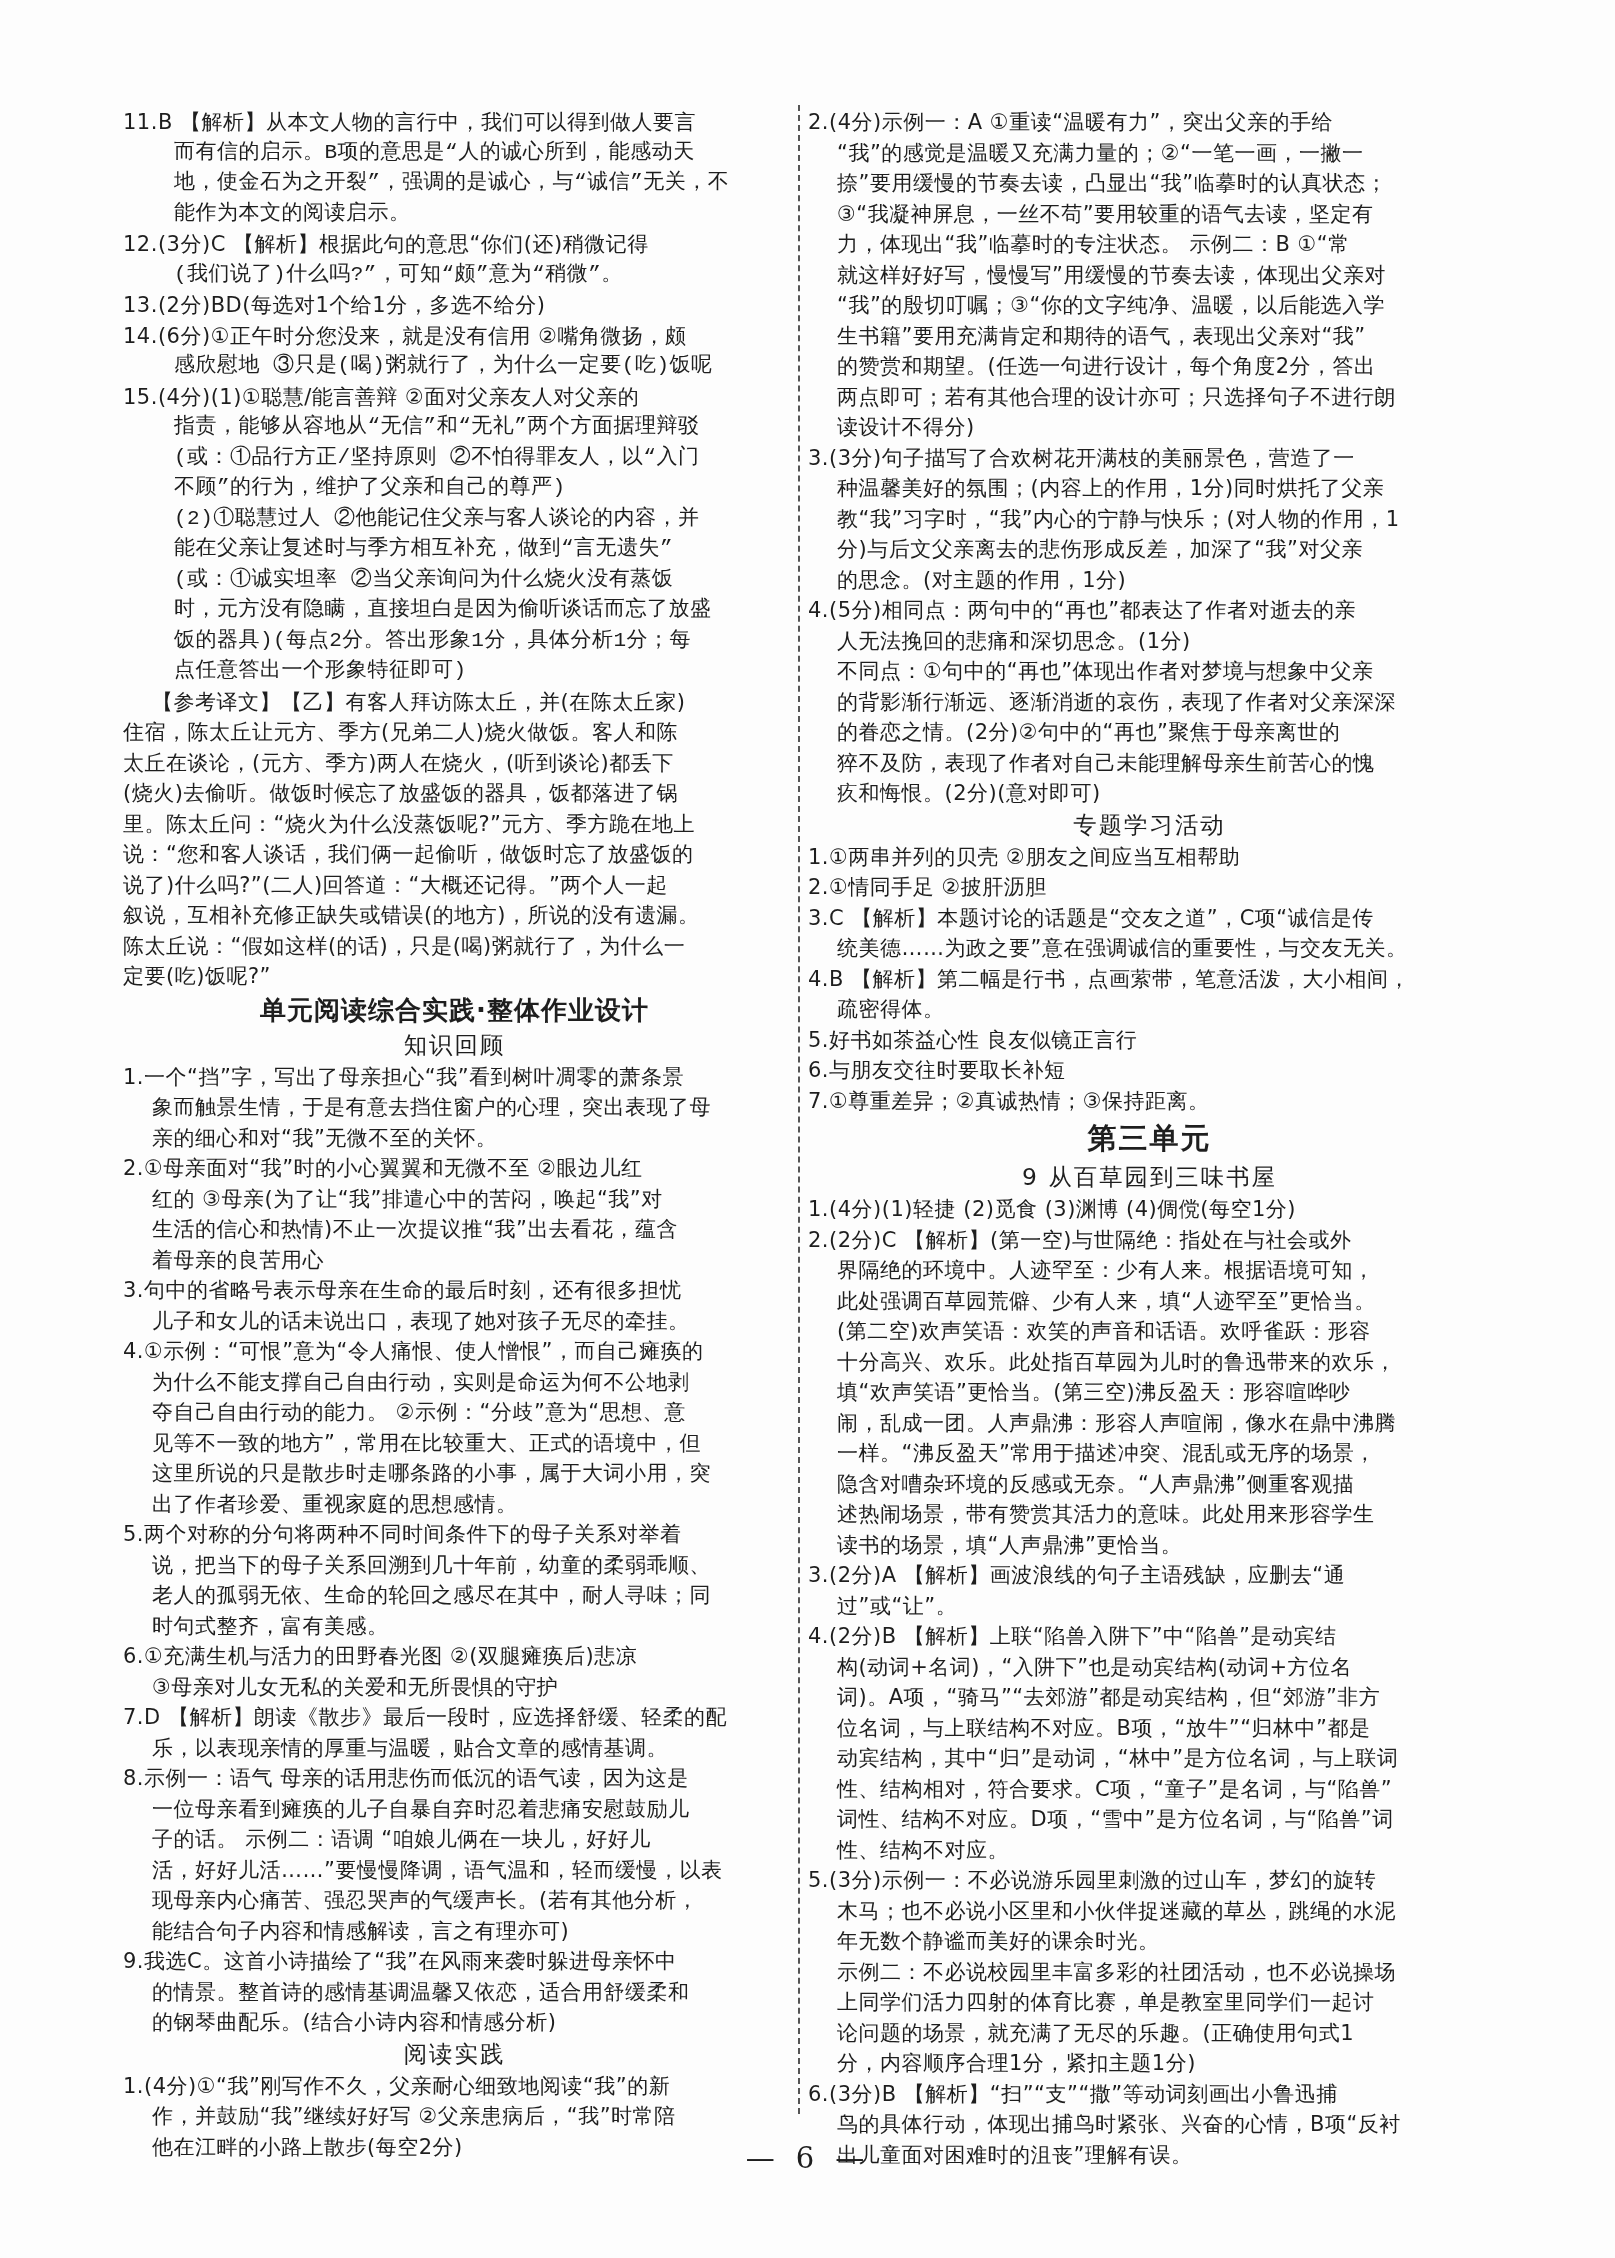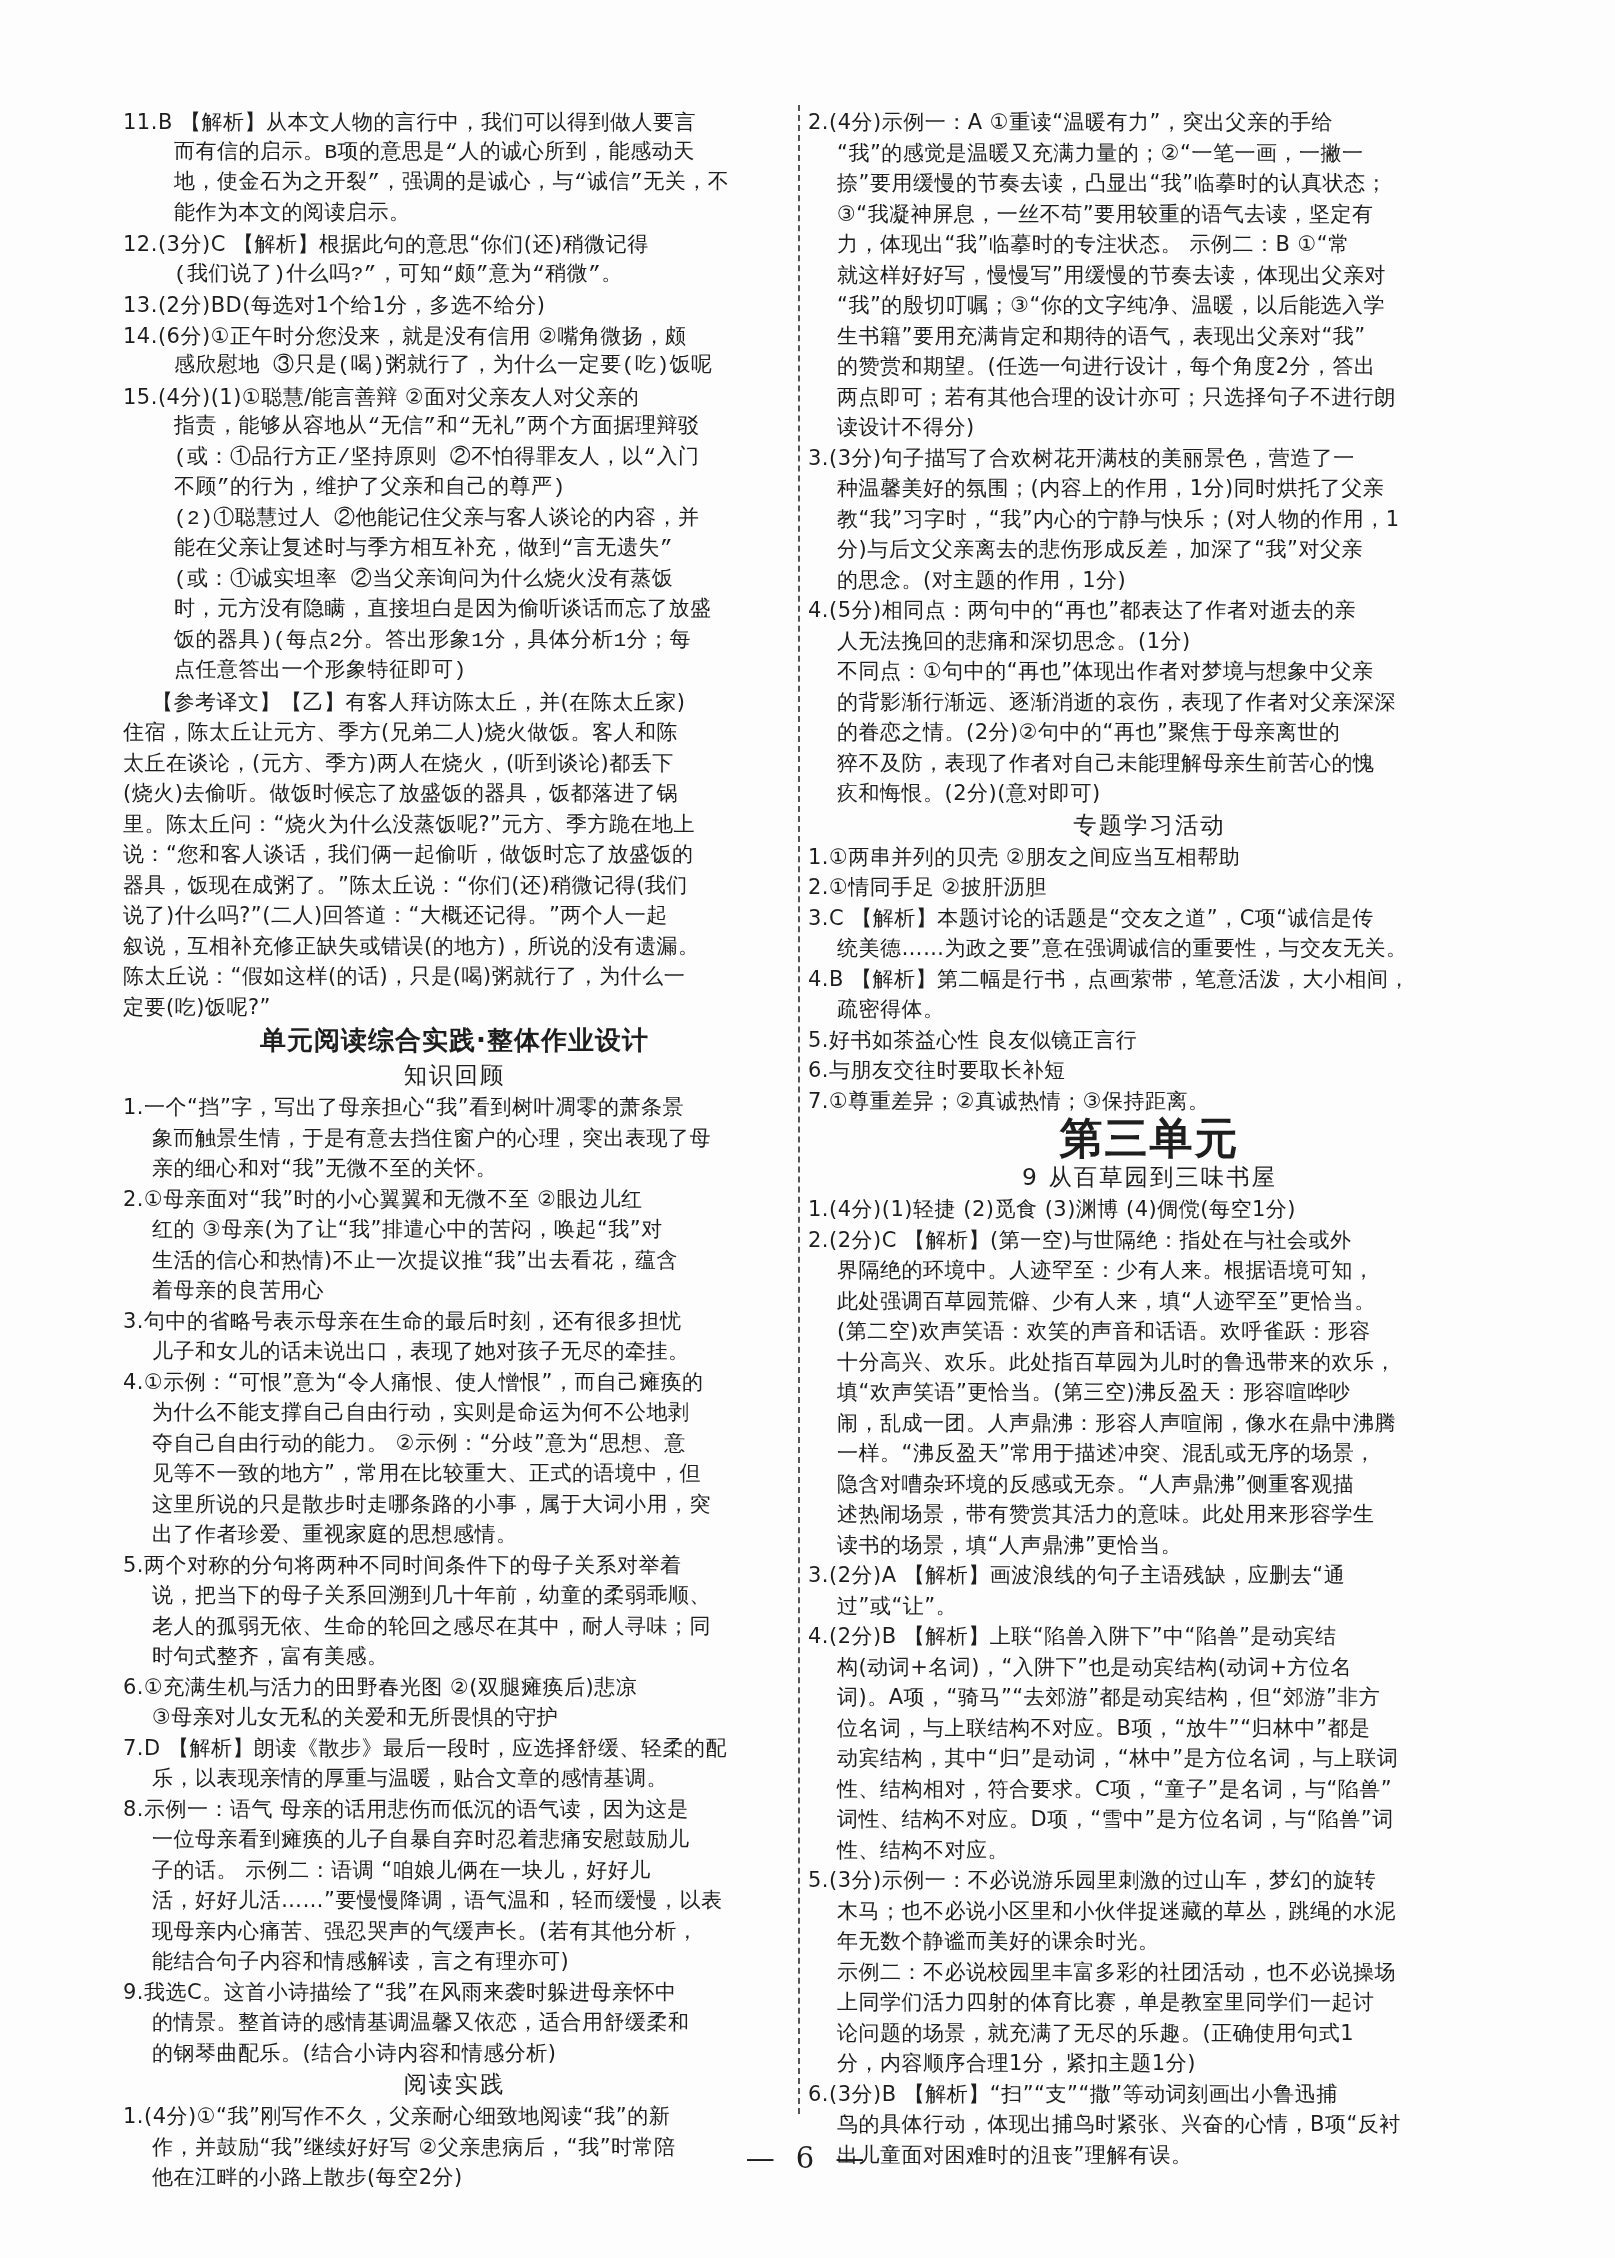--- a/index.html
+++ b/index.html
@@ -7,21 +7,21 @@
          font-family:"DejaVu Sans", "Liberation Sans", sans-serif; color:#1e1e1e; }
   .col { position:absolute; top:107px; }
   .col.left { left:123px; width:663px; }
   .col.right { left:808px; width:683px; }
   .divider { position:absolute; left:798px; top:105px; height:2009px; border-left:2px dashed #555; }
   .ln { font-size:21px; line-height:30.5px; height:30.5px; white-space:nowrap; letter-spacing:0.5px; }
   .ind { padding-left:29px; }
   .ind2 { padding-left:51px;font-family:Liberation Mono, monospace; }
   .h1 { font-size:26px; font-weight:bold; text-align:center; line-height:37px; height:37px; letter-spacing:1px; }
   .h2 { font-size:23.4px; font-weight:normal; text-align:center; line-height:33px; height:33px; letter-spacing:2px; }
-  .h0 { font-size:43px; font-weight:bold; text-align:center; line-height:45px; height:45px; letter-spacing:2px; }
+  .h0 { font-size:29px; font-weight:bold; text-align:center; line-height:45px; height:45px; letter-spacing:2px; }
   .pagenum { position:absolute; left:0; width:1616px; top:2141px; text-align:center;
              font-family:"DejaVu Serif", serif; font-size:29px; letter-spacing:5.9px; }
 </style>
 </head>
 <body>
 
 <div class="divider"></div>
 
 <div class="col left">
   <div id="L-block1">
@@ -45,21 +45,20 @@
       <div class="ln ind2">饭的器具)(每点2分。答出形象1分，具体分析1分；每</div>
       <div class="ln ind2">点任意答出一个形象特征即可)</div>
     </div>
   <div id="L-translation">
       <div class="ln ind">【参考译文】【乙】有客人拜访陈太丘，并(在陈太丘家)</div>
       <div class="ln">住宿，陈太丘让元方、季方(兄弟二人)烧火做饭。客人和陈</div>
       <div class="ln">太丘在谈论，(元方、季方)两人在烧火，(听到谈论)都丢下</div>
       <div class="ln">(烧火)去偷听。做饭时候忘了放盛饭的器具，饭都落进了锅</div>
       <div class="ln">里。陈太丘问：“烧火为什么没蒸饭呢?”元方、季方跪在地上</div>
       <div class="ln">说：“您和客人谈话，我们俩一起偷听，做饭时忘了放盛饭的</div>
-      <div class="ln">器具，饭现在成粥了。”陈太丘说：“你们(还)稍微记得(我们</div>
       <div class="ln">说了)什么吗?”(二人)回答道：“大概还记得。”两个人一起</div>
       <div class="ln">叙说，互相补充修正缺失或错误(的地方)，所说的没有遗漏。</div>
       <div class="ln">陈太丘说：“假如这样(的话)，只是(喝)粥就行了，为什么一</div>
       <div class="ln">定要(吃)饭呢?”</div>
     </div>
   <div class="h1">单元阅读综合实践·整体作业设计</div>
   <div class="h2">知识回顾</div>
   <div id="L-recall">
       <div class="ln">1.一个“挡”字，写出了母亲担心“我”看到树叶凋零的萧条景</div>
       <div class="ln ind">象而触景生情，于是有意去挡住窗户的心理，突出表现了母</div>

